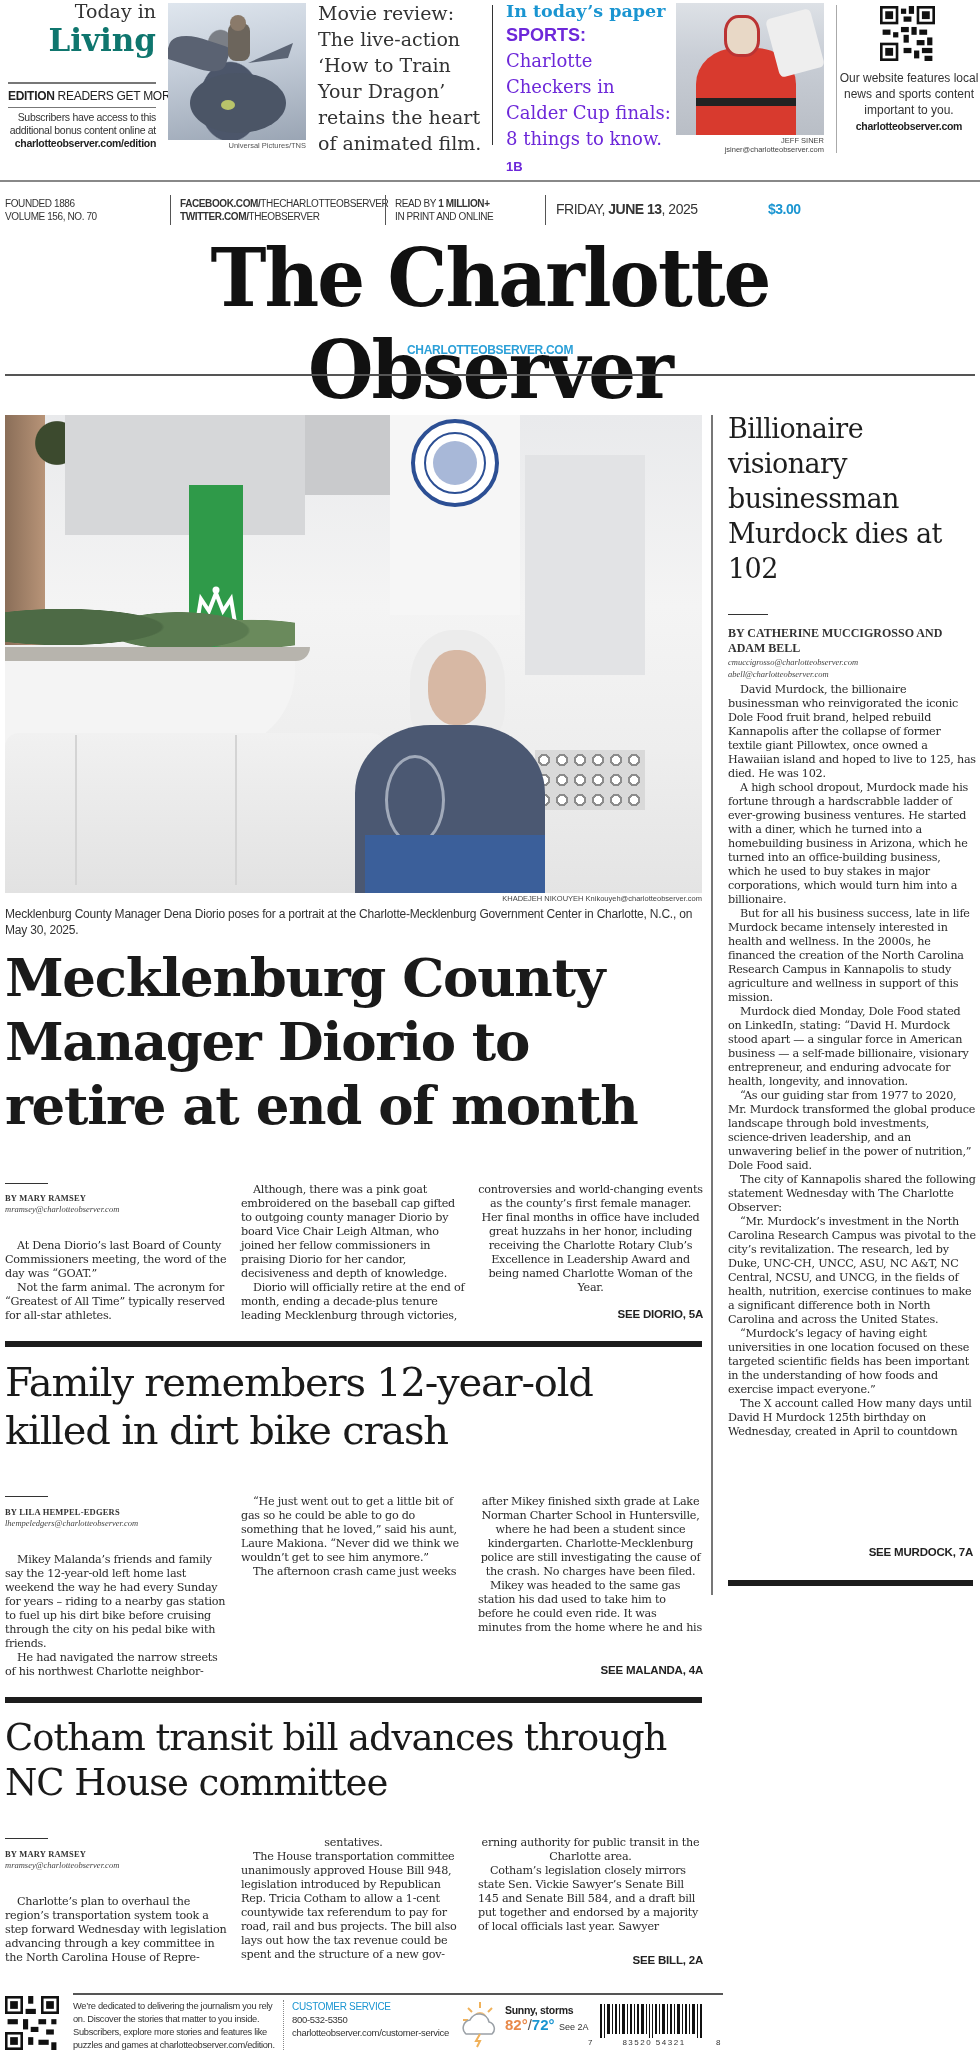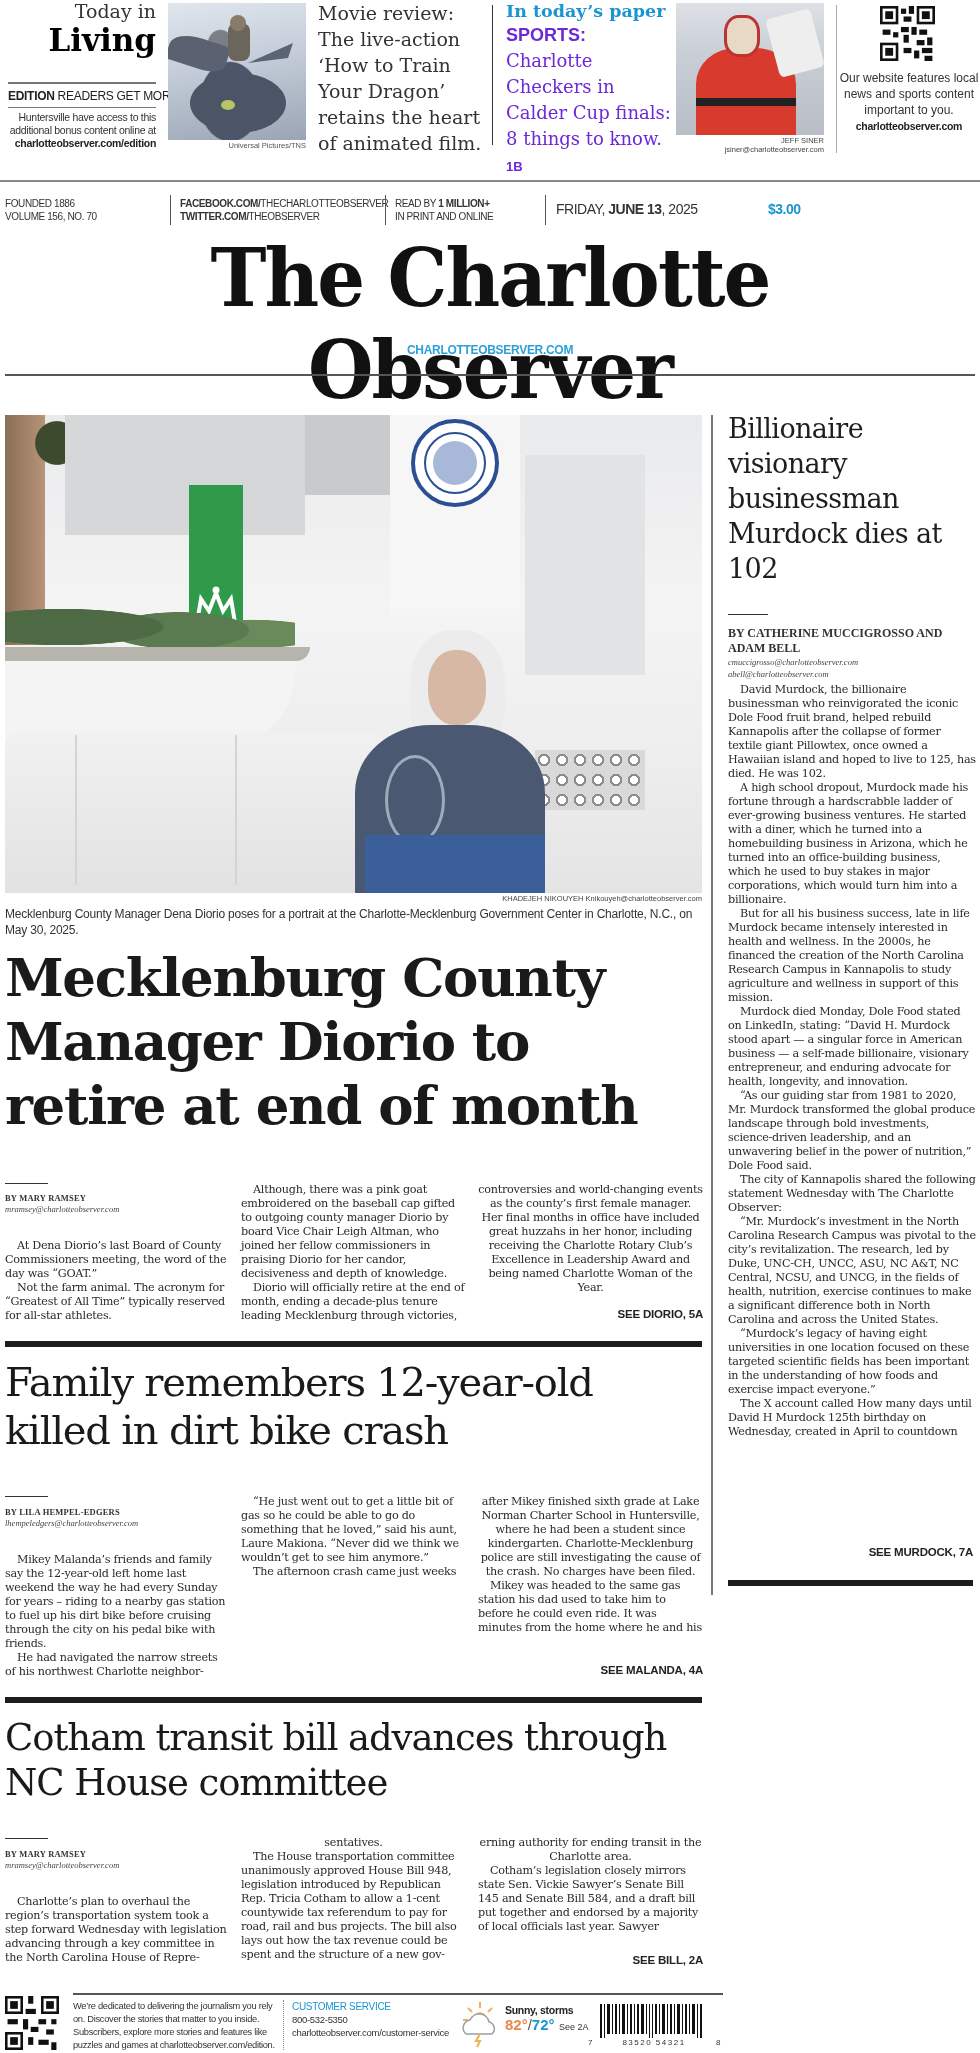--- a/index.html
+++ b/index.html
@@ -3,21 +3,21 @@
 <meta charset="utf-8">
 <style>
   * { box-sizing: border-box; margin: 0; padding: 0; }
   html, body { width: 980px; height: 2053px; background: #ffffff; overflow: hidden; }
   body { position: relative; font-family: "DejaVu Serif", serif; color: #222; }
   .abs { position: absolute; }
 
   
   #teaser-living-label { left: 20px; top: 0; width: 136px; text-align: right; }
   #teaser-living-label .today { font-family: "DejaVu Serif", serif; font-size: 19px; color: #333; line-height: 22px; }
-  #teaser-living-label .living { font-family: "DejaVu Serif", serif; font-weight: bold; font-size: 31px; color: #000000; line-height: 36px; }
+  #teaser-living-label .living { font-family: "DejaVu Serif", serif; font-weight: bold; font-size: 31px; color: #0f766e; line-height: 36px; }
   #edition-box { left: 8px; top: 82px; width: 148px; }
   #edition-box .rule { border-top: 2px solid #777; }
   #edition-box .head { font-family: "Liberation Sans", sans-serif; font-size: 12px; letter-spacing: -0.3px; color: #222; padding: 5px 0 4px; text-align: right; border-bottom: 1px solid #777; white-space: nowrap; }
   #edition-box .head b { font-weight: bold; }
   #edition-box .body { font-family: "Liberation Sans", sans-serif; font-size: 10.5px; line-height: 13px; text-align: right; color: #333; padding-top: 3px; letter-spacing: -0.3px; }
   #edition-box .link { font-family: "Liberation Sans", sans-serif; font-weight: bold; font-size: 10.5px; text-align: right; letter-spacing: -0.3px; }
 
   .photo { overflow: hidden; }
   #dragon-photo { left: 168px; top: 3px; width: 138px; height: 137px;
     background: radial-gradient(ellipse at 45% 72%, #4c566a 0 28%, transparent 29%),
@@ -88,21 +88,21 @@
 <body>
 
 <div class="abs" id="teaser-living-label">
   <div class="today">Today in</div>
   <div class="living">Living</div>
 </div>
 
 <div class="abs" id="edition-box">
   <div class="rule"></div>
   <div class="head"><b>EDITION</b><span> READERS GET MORE</span></div>
-  <div class="body">Huntersville have access to this additional bonus content online at</div>
+  <div class="body">Subscribers have access to this additional bonus content online at</div>
   <div class="link">charlotteobserver.com/edition</div>
 </div>
 
 <div class="abs photo" id="dragon-photo" title="Hiccup riding Toothless the dragon">
   <div class="wing"></div>
   <svg width="138" height="137" style="position:absolute;left:0;top:0">
     <ellipse cx="70" cy="100" rx="48" ry="30" fill="#4b5566"></ellipse>
     <ellipse cx="60" cy="102" rx="7" ry="5" fill="#b9c46a"></ellipse>
     <rect x="60" y="20" width="22" height="38" rx="8" fill="#6c655c"></rect>
     <circle cx="70" cy="20" r="8" fill="#8a7a6a"></circle>
@@ -282,39 +282,39 @@
   <div class="email">mramsey@charlotteobserver.com</div>
 </div>
 <div class="abs col" style="left:5px;top:1895px;width:225px">
   <p>Charlotte’s plan to overhaul the region’s transportation system took a step forward Wednesday with legislation advancing through a key committee in the North Carolina House of Repre-</p>
 </div>
 <div class="abs col" style="left:241px;top:1836px;width:225px">
   <p class="noindent">sentatives.</p>
   <p>The House transportation committee unanimously approved House Bill 948, legislation introduced by Republican Rep. Tricia Cotham to allow a 1-cent countywide tax referendum to pay for road, rail and bus projects. The bill also lays out how the tax revenue could be spent and the structure of a new gov-</p>
 </div>
 <div class="abs col" style="left:478px;top:1836px;width:225px">
-  <p class="noindent">erning authority for ending transit in the Charlotte area.</p>
+  <p class="noindent">erning authority for public transit in the Charlotte area.</p>
   <p>Cotham’s legislation closely mirrors state Sen. Vickie Sawyer’s Senate Bill 145 and Senate Bill 584, and a draft bill put together and endorsed by a majority of local officials last year. Sawyer</p>
 </div>
 <div class="abs jump" style="left:478px;top:1954px;width:225px">SEE BILL, 2A</div>
 
 <div class="abs" id="rail-divider"></div>
 <div class="abs" id="murdock-headline">Billionaire visionary businessman Murdock dies at 102</div>
 <div class="abs byline-rule" style="left:728px;top:614px;width:40px"></div>
 <div class="abs" style="left:728px;top:626px;width:250px">
   <div class="byline" style="font-size:12px;letter-spacing:0">BY CATHERINE MUCCIGROSSO AND ADAM BELL</div>
   <div class="email">cmuccigrosso@charlotteobserver.com</div>
   <div class="email">abell@charlotteobserver.com</div>
 </div>
 <div class="abs col" id="murdock-col">
   <p>David Murdock, the billionaire businessman who reinvigorated the iconic Dole Food fruit brand, helped rebuild Kannapolis after the collapse of former textile giant Pillowtex, once owned a Hawaiian island and hoped to live to 125, has died. He was 102.</p>
   <p>A high school dropout, Murdock made his fortune through a hardscrabble ladder of ever-growing business ventures. He started with a diner, which he turned into a homebuilding business in Arizona, which he turned into an office-building business, which he used to buy stakes in major corporations, which would turn him into a billionaire.</p>
   <p>But for all his business success, late in life Murdock became intensely interested in health and wellness. In the 2000s, he financed the creation of the North Carolina Research Campus in Kannapolis to study agriculture and wellness in support of this mission.</p>
   <p>Murdock died Monday, Dole Food stated on LinkedIn, stating: “David H. Murdock stood apart — a singular force in American business — a self-made billionaire, visionary entrepreneur, and enduring advocate for health, longevity, and innovation.</p>
-  <p>“As our guiding star from 1981 to 2020, Mr. Murdock transformed the global produce landscape through bold investments, science-driven leadership, and an unwavering belief in the power of nutrition,” Dole Food said.</p>
+  <p>“As our guiding star from 1977 to 2020, Mr. Murdock transformed the global produce landscape through bold investments, science-driven leadership, and an unwavering belief in the power of nutrition,” Dole Food said.</p>
   <p>The city of Kannapolis shared the following statement Wednesday with The Charlotte Observer:</p>
   <p>“Mr. Murdock’s investment in the North Carolina Research Campus was pivotal to the city’s revitalization. The research, led by Duke, UNC-CH, UNCC, ASU, NC A&amp;T, NC Central, NCSU, and UNCG, in the fields of health, nutrition, exercise continues to make a significant difference both in North Carolina and across the United States.</p>
   <p>“Murdock’s legacy of having eight universities in one location focused on these targeted scientific fields has been important in the understanding of how foods and exercise impact everyone.”</p>
   <p>The X account called How many days until David H Murdock 125th birthday on Wednesday, created in April to countdown</p>
 </div>
 <div class="abs jump" style="left:728px;top:1546px;width:245px">SEE MURDOCK, 7A</div>
 <div class="abs thick-rule" style="left:728px;top:1580px;width:245px"></div>
 
 <div class="abs" style="left:73px;top:1993px;width:650px;height:2px;background:#555"></div>
 <svg class="abs" style="left:5px;top:1996px" width="54" height="54" viewBox="0 0 21 21">

